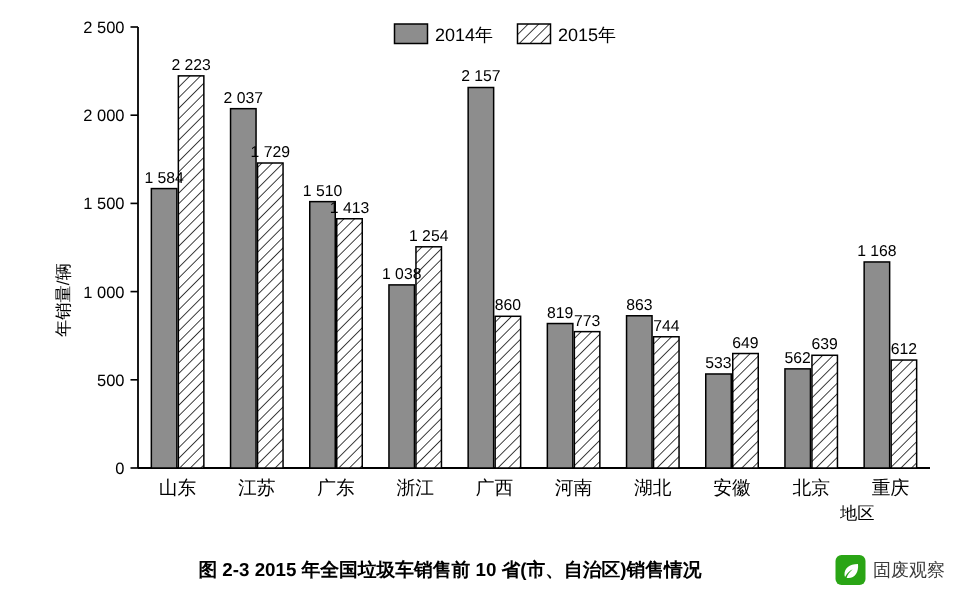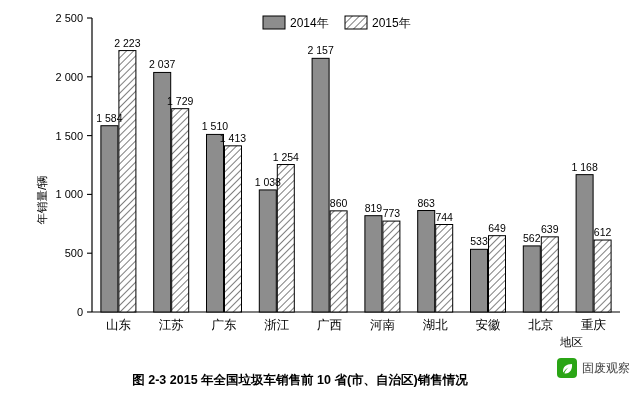--- a/index.html
+++ b/index.html
@@ -21,21 +21,21 @@
   .tick-label{font-size:11px;fill:#000;font-family:"Liberation Sans", sans-serif;}
   .cat-label{font-size:12.5px;fill:#000;font-family:"Liberation Sans", sans-serif;text-anchor:middle;}
   .val-label{font-size:10.5px;fill:#000;font-family:"Liberation Sans", sans-serif;text-anchor:middle;}
   .axis-title{font-size:11.5px;fill:#000;font-family:"Liberation Sans", sans-serif;}
   .legend-text{font-size:12px;fill:#000;font-family:"Liberation Sans", sans-serif;}
   .caption{font-size:12.5px;fill:#000;font-family:"Liberation Sans", sans-serif;text-anchor:middle;font-weight:bold;}
   .bar-2014{fill:#8d8d8d;stroke:#000;stroke-width:1;}
   .bar-2015{fill:url(#hatch);stroke:#000;stroke-width:1;}
   .logo-wrap{
     position:absolute;
-    right:10px;bottom:24px;
+    right:10px;bottom:12px;
     display:flex;align-items:center;gap:5px;
   }
   .logo-badge{
     width:20px;height:20px;border-radius:4px;
     background:#2aa515;
     display:flex;align-items:center;justify-content:center;
   }
   .logo-badge svg{display:block;}
   .logo-text{
     font-size:12px;color:#3b3b3b;

